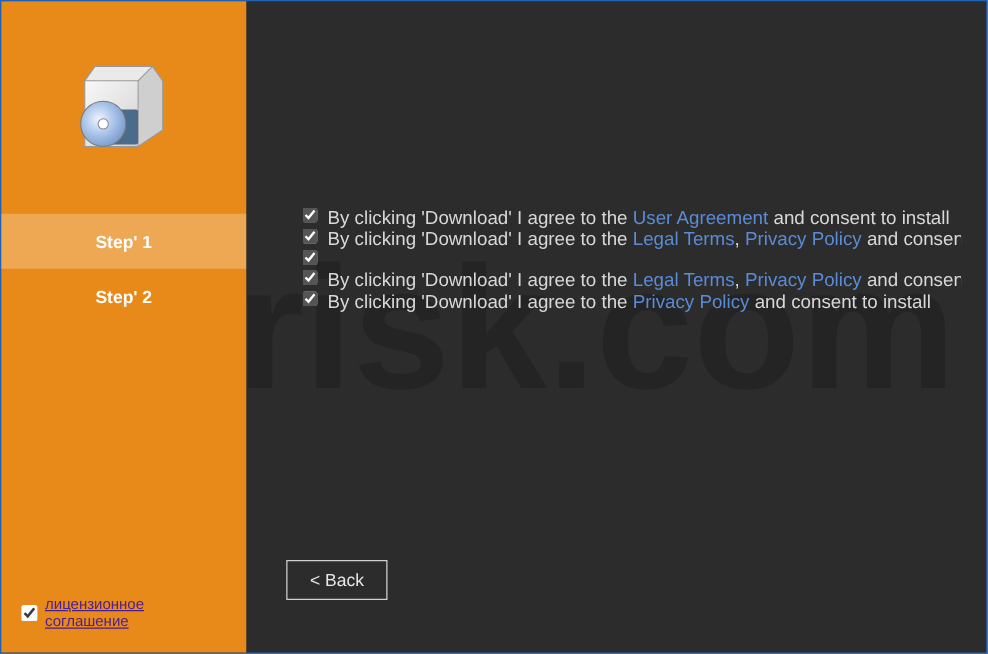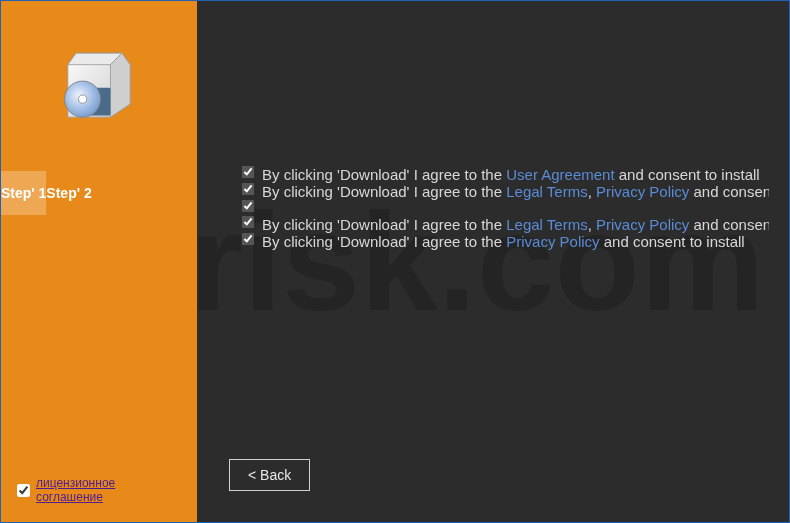--- a/index.html
+++ b/index.html
@@ -22,21 +22,21 @@
     width: 196px; height: 100%;
     background: #e88a1a;
     display: flex; flex-direction: column;
     position: relative; z-index: 1;
   }
   .sidebar .icon-wrap {
     height: 170px;
     display: flex; align-items: center; justify-content: center;
   }
   .box-icon { width: 82px; height: 82px; }
-  .steps { display: flex; flex-direction: row; }
+  .steps { display: flex; flex-direction: column; }
   .step {
     height: 44px; display: flex; align-items: center; justify-content: center;
     color: #fff; font-size: 14px; font-weight: 700; cursor: pointer;
   }
   .step.active { background: rgba(255,255,255,0.25); }
   .license-row {
     margin-top: auto; padding: 10px 12px 18px 16px;
     display: flex; align-items: center; gap: 6px;
     color: #fff; font-size: 12px;
   }
@@ -66,21 +66,21 @@
   }
   .consent-row {
     display: flex; gap: 8px;
     color: #d8d8d8; font-size: 15px;
     height: 18px; white-space: nowrap; overflow: hidden; padding-left: 25px;
   }
   .consent-row input { width: 12px; height: 12px; accent-color: #555; flex: 0 0 auto; }
   .consent-text { overflow: hidden; text-overflow: clip; }
   .consent-text a { color: #5a8bd6; text-decoration: none; }
   .footer {
-    height: 54px; display: flex; align-items: center; padding-left: 12px;
+    height: 54px; display: flex;  padding-left: 12px;
   }
   .back-btn {
     height: 32px; padding: 0 18px;
     border: 1px solid #d0d0d0; background: transparent;
     color: #e8e8e8; font-size: 14px; cursor: pointer;
   }
 </style>
 </head>
 <body>
 

